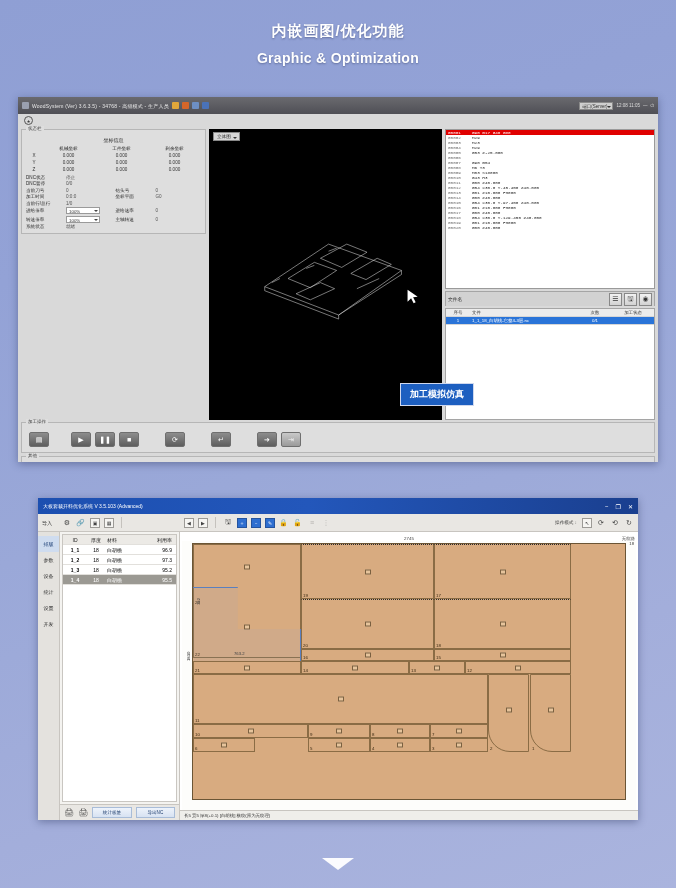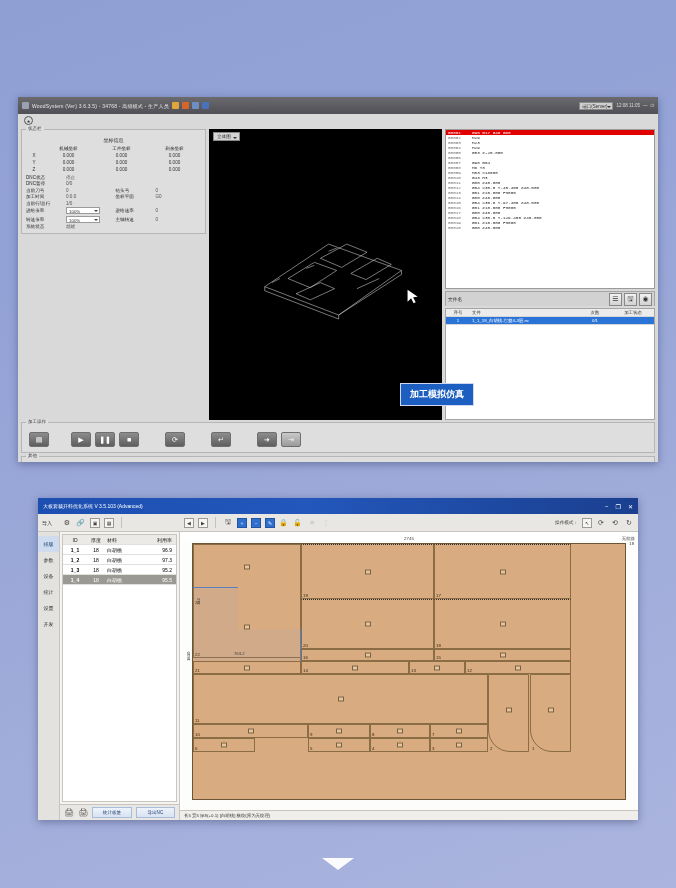--- a/index.html
+++ b/index.html
@@ -123,20 +123,22 @@
   .vdim { position:absolute; font-size:4.2px; color:#333; transform:rotate(-90deg); transform-origin:left top;}
   .canvas-status { height:10px; background:#efeeea; border-top:1px solid #c8c5c0; font-size:4.4px; color:#333;
     display:flex; align-items:center; padding:0 4px; gap:5px;}
   .arrow-down { position:absolute; left:50%; bottom:18px; transform:translateX(-50%);
     width:0;height:0;border-left:16px solid transparent;border-right:16px solid transparent;border-top:12px solid #fff; opacity:.95;}
 </style>
 </head>
 <body>
 
 <div class="page-head">
+  <div class="head-cn">内嵌画图/优化功能</div>
+  <div class="head-en">Graphic &amp; Optimization</div>
 </div>
 
 <div class="cnc-win">
 
   <div class="cnc-title">
     <span class="t-ico"></span>
     <span class="t-txt">WoodSystem (Ver) 3.6.3.5) - 34768 - 高级模式 - 生产人员</span>
     <span class="mini-ico mi-y"></span>
     <span class="mini-ico mi-o"></span>
     <span class="mini-ico mi-b"></span>

